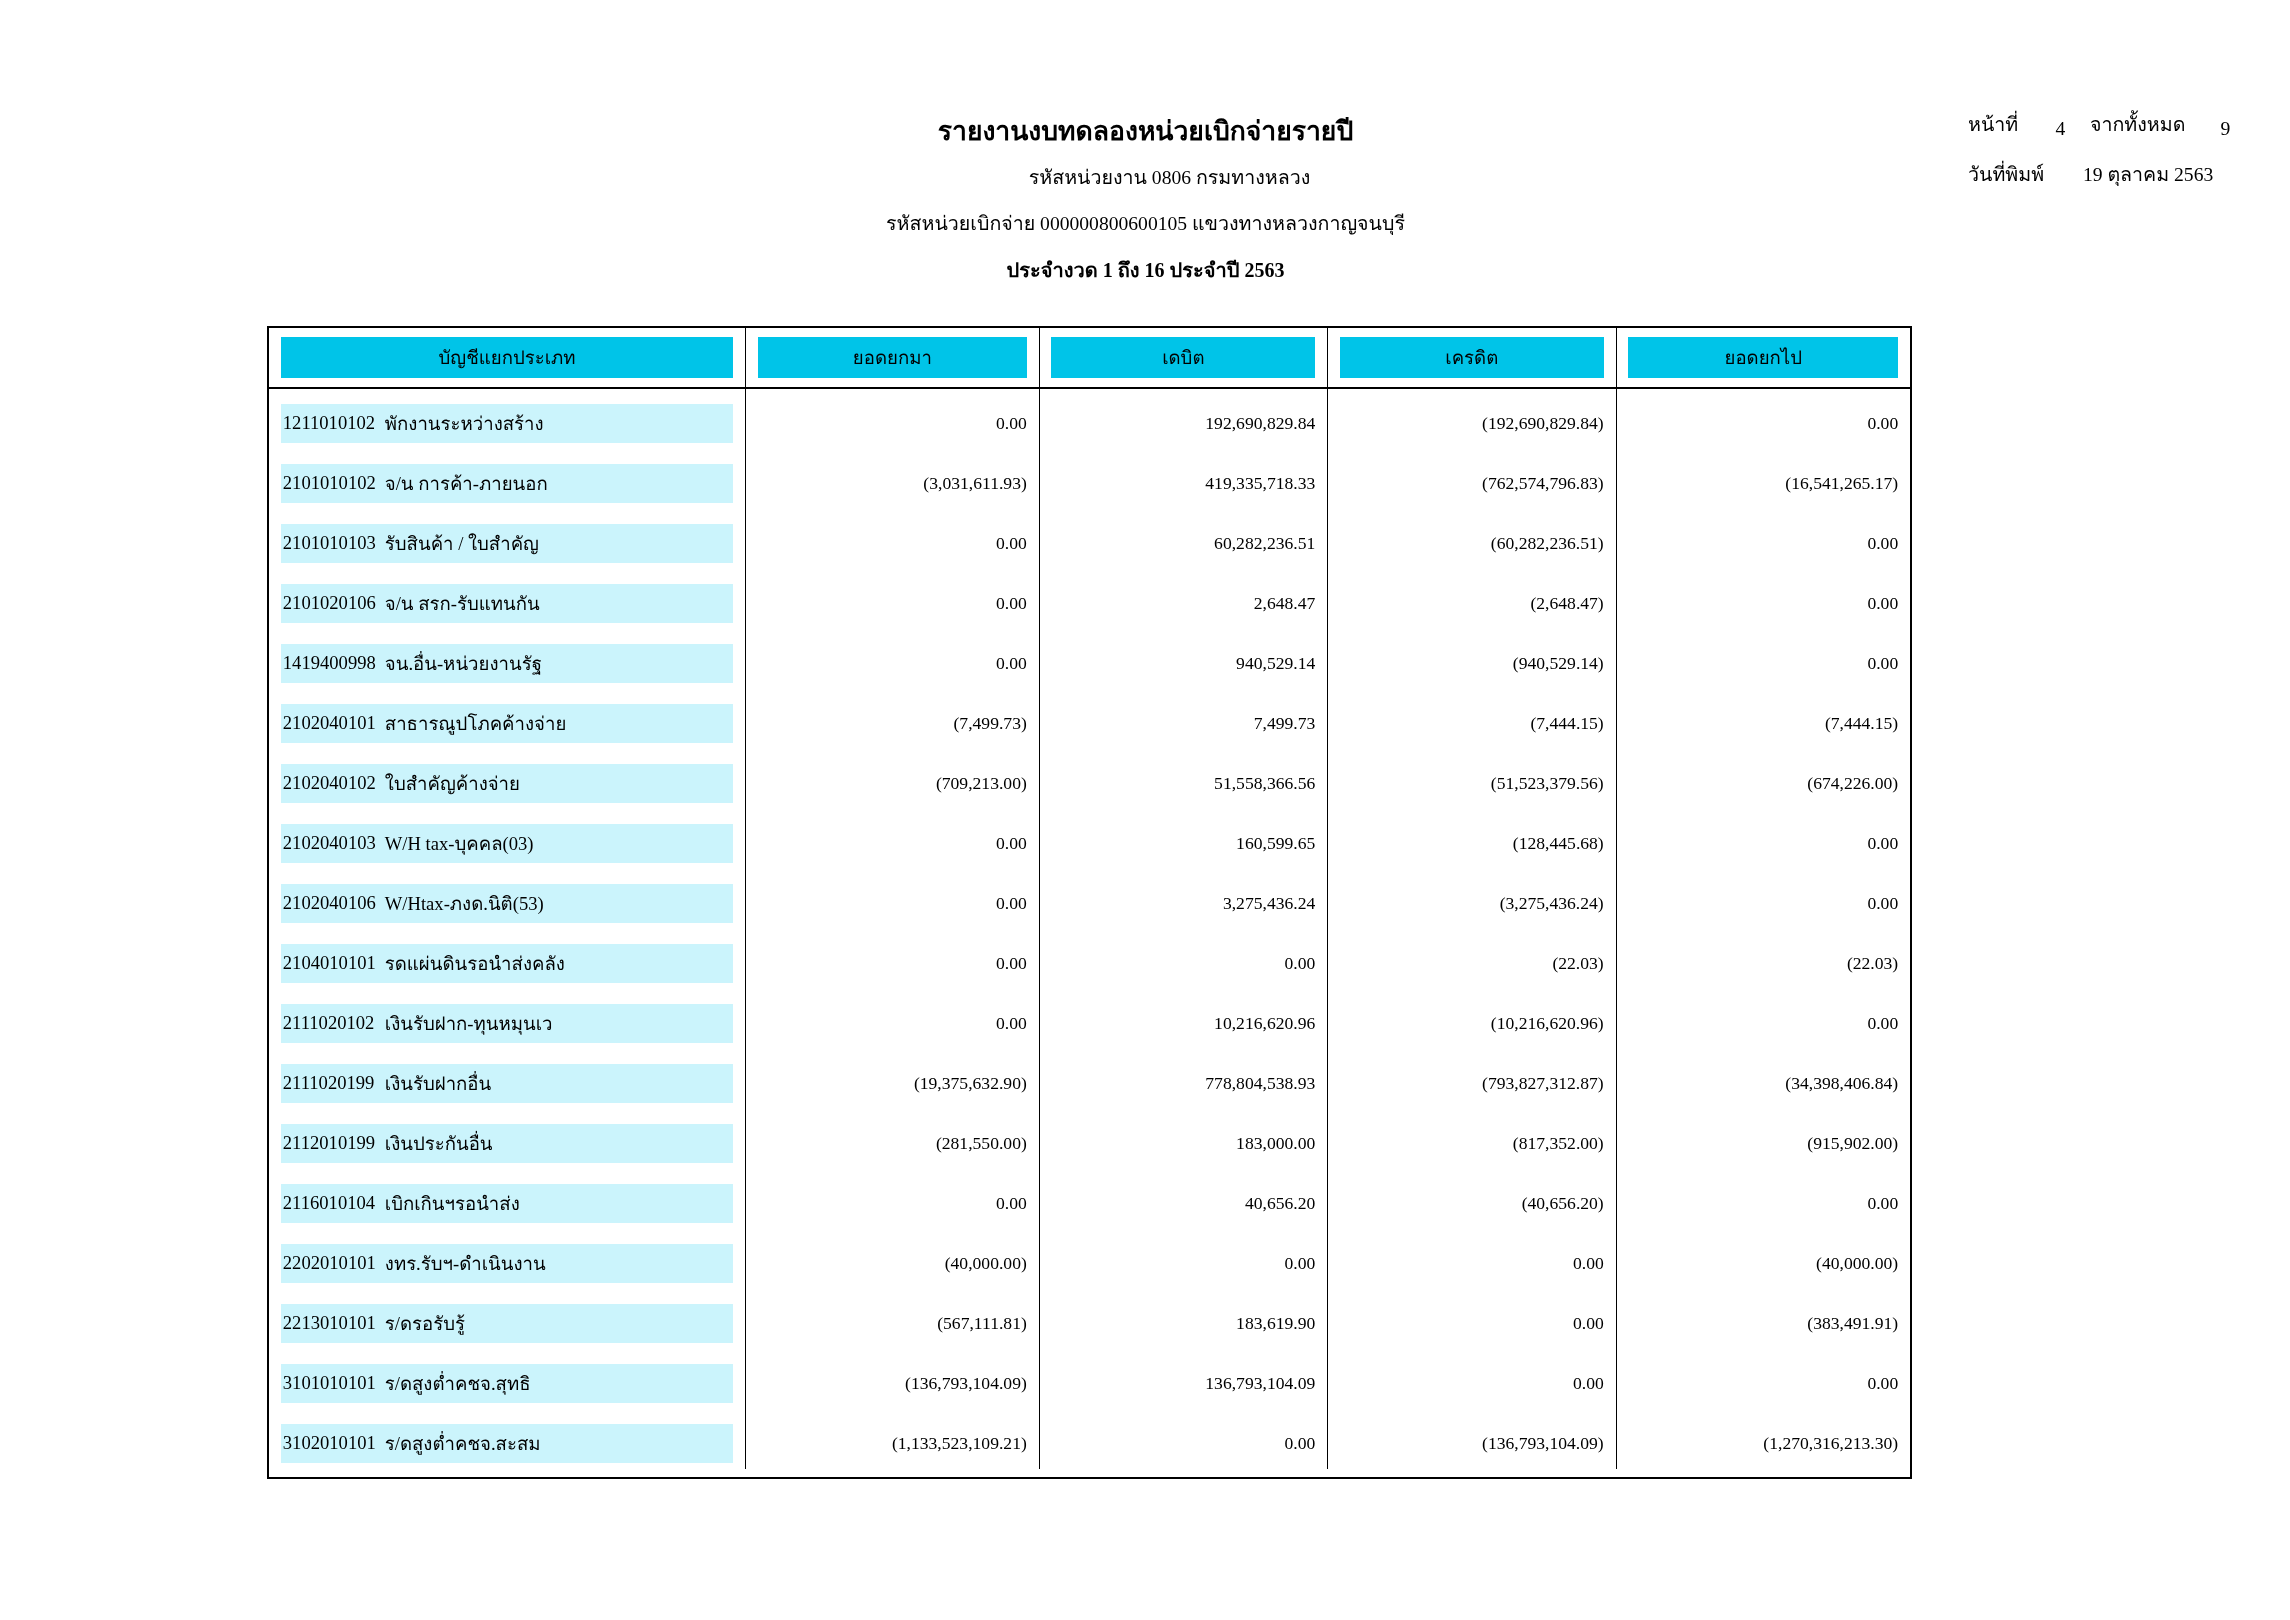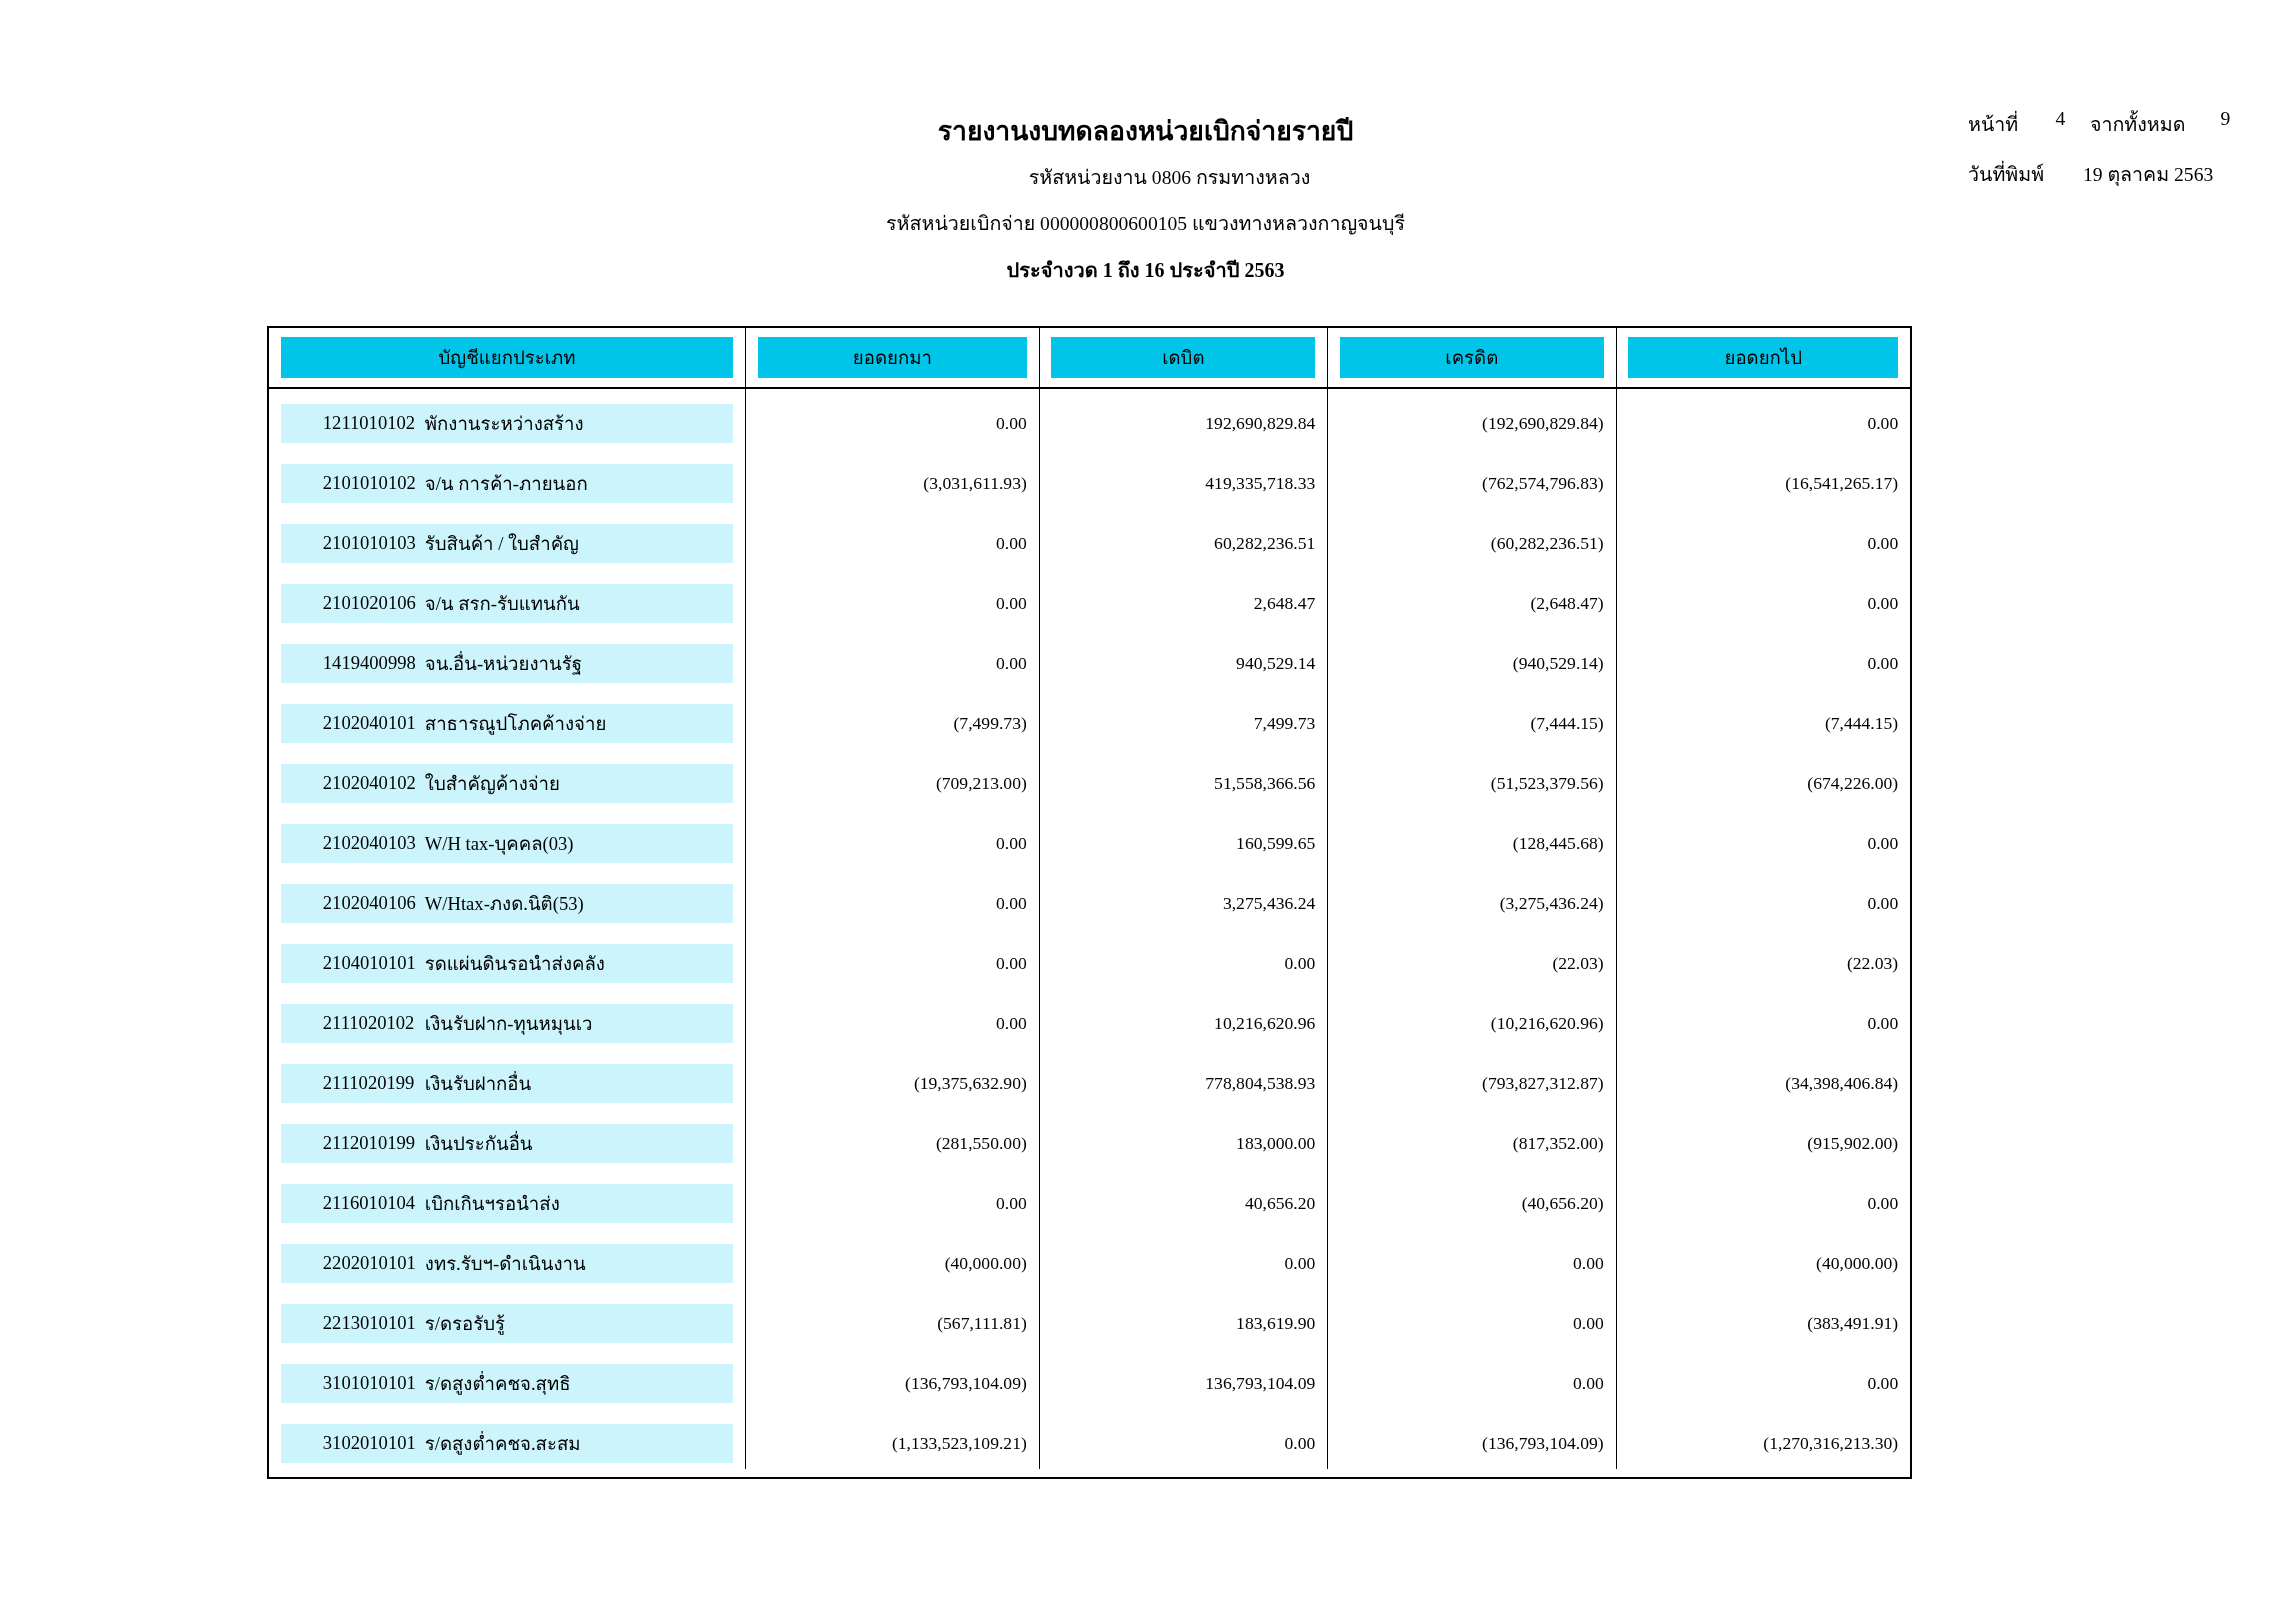--- a/index.html
+++ b/index.html
@@ -15,21 +15,21 @@
   }
   .doc-title{
     position:absolute;top:110px;left:0;width:2291px;text-align:center;
     font-size:26.5px;font-weight:bold;
   }
   .doc-sub1{position:absolute;top:161px;left:0;width:2291px;text-align:center;font-size:19.6px;margin-left:24px;}
   .doc-sub2{position:absolute;top:207px;left:0;width:2291px;text-align:center;font-size:19.6px;}
   .doc-sub3{position:absolute;top:254px;left:0;width:2291px;text-align:center;font-size:20px;font-weight:bold;}
 
   .pageinfo{position:absolute;left:1968px;top:108px;font-size:19.6px;}
-  .pi-row{display:flex;align-items:flex-start;font-family:Liberation Serif, serif;}
+  .pi-row{display:flex;align-items:flex-end;font-family:Liberation Serif, serif;}
   .pi-row.second{margin-top:17.6px;}
   .pi-pagelabel{display:inline-block;width:74px;}
   .pi-pagenum{display:inline-block;width:37px;text-align:center;}
   .pi-totallabel{display:inline-block;margin-left:11px;}
   .pi-totalnum{display:inline-block;margin-left:35px;}
   .pi-datelabel{display:inline-block;width:110px;}
   .pi-datevalue{display:inline-block;margin-left:4.9px;}
 
   .trial-table{
     position:absolute;left:267px;top:326px;width:1645px;
@@ -48,21 +48,21 @@
     background:var(--cyan);
     display:flex;align-items:center;justify-content:center;
     font-size:18.6px;
   }
   .tbody{height:1088px;display:flex;flex-direction:column;}
   .tr{display:flex;height:60px;flex:0 0 auto;}
   .tr .cell{height:100%;}
   .band{
     position:absolute;left:11.8px;right:11.8px;top:14.7px;height:39px;
     background:var(--lightcyan);
-    display:flex;align-items:center;font-size:18.6px;white-space:nowrap;overflow:hidden;padding-left:40px;
+    display:flex;align-items:center;font-size:18.6px;white-space:nowrap;overflow:hidden;
   }
   .acode{display:inline-block;width:102px;padding-left:2px;}
   .aname{display:inline-block;}
   .num{
     position:absolute;right:11.8px;top:14.7px;height:39px;line-height:39px;
     font-size:17.6px;white-space:nowrap;
   }
 </style>
 </head>
 <body>

